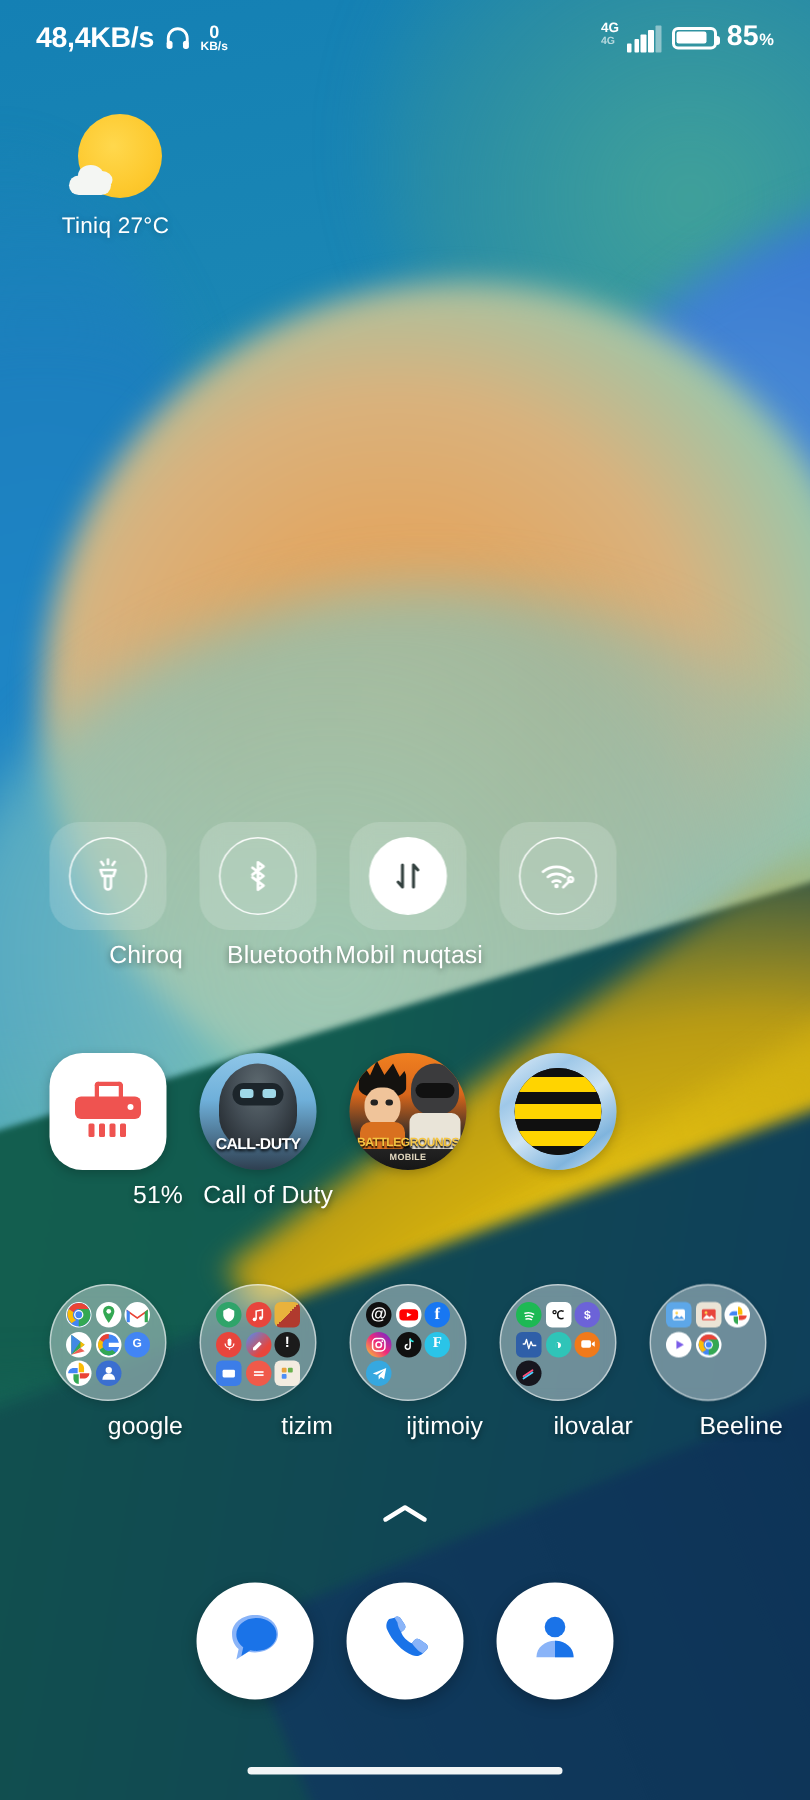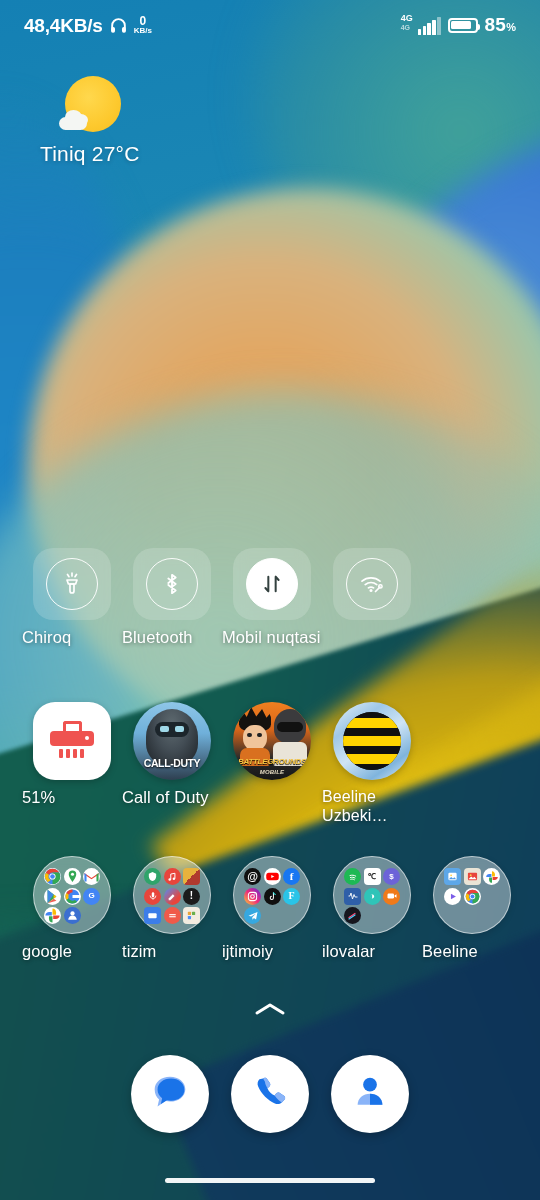--- a/index.html
+++ b/index.html
@@ -126,21 +126,21 @@
   .clock-date { font-size:19px; font-weight:400; margin-top:12px; letter-spacing:.1px;
     text-shadow:0 1px 4px rgba(0,0,0,.2); }
   .wx { display:flex; flex-direction:column; align-items:center; padding-top:4px; }
   .wx-icon { position:relative; width:74px; height:62px; }
   .wx-sun { position:absolute; right:6px; top:2px; width:56px; height:56px; border-radius:50%;
     background:radial-gradient(circle at 42% 38%, #ffd84d 0%, #fdc92e 60%, #f6bd20 100%); }
   .wx-cloud { position:absolute; left:6px; bottom:6px; width:34px; height:20px; }
   .wx-cloud .c1 { position:absolute; left:0; bottom:0; width:28px; height:13px; background:#f4f6f3; border-radius:9px; }
   .wx-cloud .c2 { position:absolute; left:6px; bottom:6px; width:17px; height:14px; background:#f4f6f3; border-radius:50%; }
   .wx-cloud .c3 { position:absolute; left:15px; bottom:4px; width:14px; height:12px; background:#f4f6f3; border-radius:50%; }
-  .wx-text { font-size:21px; margin-top:6px; letter-spacing:.2px; text-shadow:0 1px 4px rgba(0,0,0,.25); white-space:nowrap;}
+  .wx-text { font-size:15px; margin-top:6px; letter-spacing:.2px; text-shadow:0 1px 4px rgba(0,0,0,.25); white-space:nowrap;}
 
   
   .row { position:absolute; left:0; width:540px; display:flex; z-index:20; }
   .cell { width:98px; margin:0 1px; display:flex; flex-direction:column; align-items:center; }
   #row-toggles { top:548px; padding:0 22px; }
   #row-apps    { top:702px; padding:0 22px; }
   #row-folders { top:856px; padding:0 22px; }
 
   
   .tile {
@@ -149,21 +149,21 @@
     background:rgba(255,255,255,.17);
     backdrop-filter:blur(7px); -webkit-backdrop-filter:blur(7px);
   }
   .tgl-ring {
     width:52px; height:52px; border-radius:50%;
     border:1.8px solid rgba(255,255,255,.92);
     display:flex; align-items:center; justify-content:center;
   }
   .tgl-ring.filled { background:#fff; border-color:#fff; }
   .cell-label {
-    margin-top:8px; width:100px; text-align:left; color:#fff;
+    margin-top:8px; width:100px; text-align:right; color:#fff;
     font-size:16.5px; line-height:1.18; letter-spacing:.1px; word-wrap:break-word;
     text-shadow:0 1px 4px rgba(0,0,0,.45);
   }
   .cell-label.small { font-size:16px; }
 
   
   .appicon { width:78px; height:78px; border-radius:22px; overflow:hidden; position:relative;
     box-shadow:0 2px 7px rgba(0,0,0,.22); }
   .appicon.circle { border-radius:50%; }
 
@@ -185,21 +185,21 @@
      border-radius:50% 50% 38% 38%; }
   .cod-mask { position:absolute; left:22px; top:20px; width:34px; height:15px;
      background:#1c252b; border-radius:8px; }
   .cod-eye { position:absolute; left:27px; top:24px; width:9px; height:6px; background:#9fd8e8; border-radius:2px; }
   .cod-eye2{ position:absolute; left:42px; top:24px; width:9px; height:6px; background:#9fd8e8; border-radius:2px; }
   .cod-txt { position:absolute; left:0; bottom:11px; width:100%; text-align:center;
      color:#fff; font-size:10.5px; font-weight:bold; letter-spacing:-.4px;
      font-family:"Liberation Sans", sans-serif; text-shadow:0 1px 2px #000; }
 
   
-  .ic-pubg { background:linear-gradient(180deg,#f08020 0%,#d9661a 35%,#2a2a2a 72%,#161616 100%); position:relative;font-style:italic; }
+  .ic-pubg { background:linear-gradient(180deg,#f08020 0%,#d9661a 35%,#2a2a2a 72%,#161616 100%); position:relative; }
   .pubg-goku { position:absolute; left:4px; top:5px; width:36px; height:58px; }
   .pubg-hair { position:absolute; left:2px; top:0; width:32px; height:24px; background:#14120f;
      border-radius:50% 50% 28% 28%; clip-path:polygon(0% 60%,10% 12%,24% 42%,38% 0%,54% 40%,72% 8%,86% 45%,100% 22%,100% 100%,0% 100%); }
   .pubg-face { position:absolute; left:6px; top:18px; width:24px; height:26px; background:#f0c49a; border-radius:45% 45% 48% 48%; }
   .pubg-e1 { position:absolute; left:10px; top:26px; width:5px; height:4px; background:#222; border-radius:2px; }
   .pubg-e2 { position:absolute; left:20px; top:26px; width:5px; height:4px; background:#222; border-radius:2px; }
   .pubg-body{ position:absolute; left:3px; top:41px; width:30px; height:18px; background:#d9701f; border-radius:7px 7px 3px 3px; }
   .pubg-sol { position:absolute; right:3px; top:5px; width:36px; height:58px; }
   .pubg-helm{ position:absolute; left:2px; top:2px; width:32px; height:34px; background:#3b3b3d; border-radius:50% 50% 40% 40%; }
   .pubg-vis { position:absolute; left:5px; top:15px; width:26px; height:10px; background:#111; border-radius:5px; }
@@ -441,21 +441,20 @@
         <span class="bee-circle">
           <i class="bee-k" style="height:12%"></i>
             <i class="bee-y"></i>
             <i class="bee-k"></i>
           <i class="bee-y"></i>
             <i class="bee-k"></i>
             <i class="bee-y"></i>
             <i class="bee-k" style="height:12%"></i>
         </span>
       </div>
-      <div class="cell-label small">Beeline Uzbeki…</div>
     </div>
   </div>
 
   <div class="row" id="row-folders">
 
     <div class="cell">
       <div class="folder">
         <span class="mini" style="background:#fff">
           <svg width="17" height="17" viewBox="0 0 24 24">
               <circle cx="12" cy="12" r="11" fill="#4285f4"></circle>

